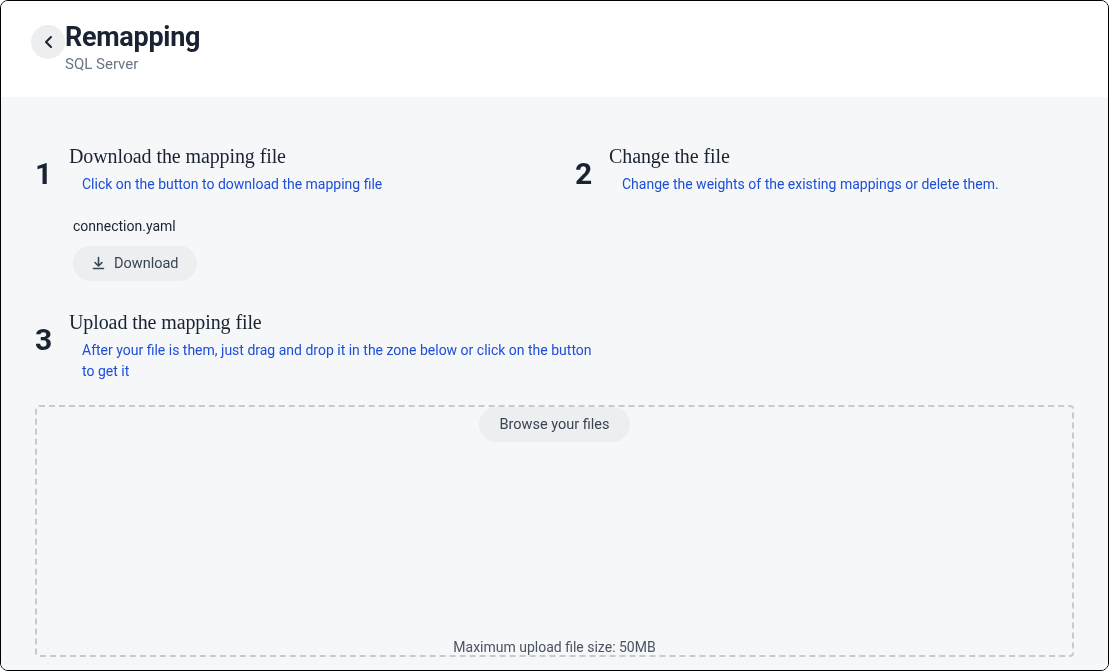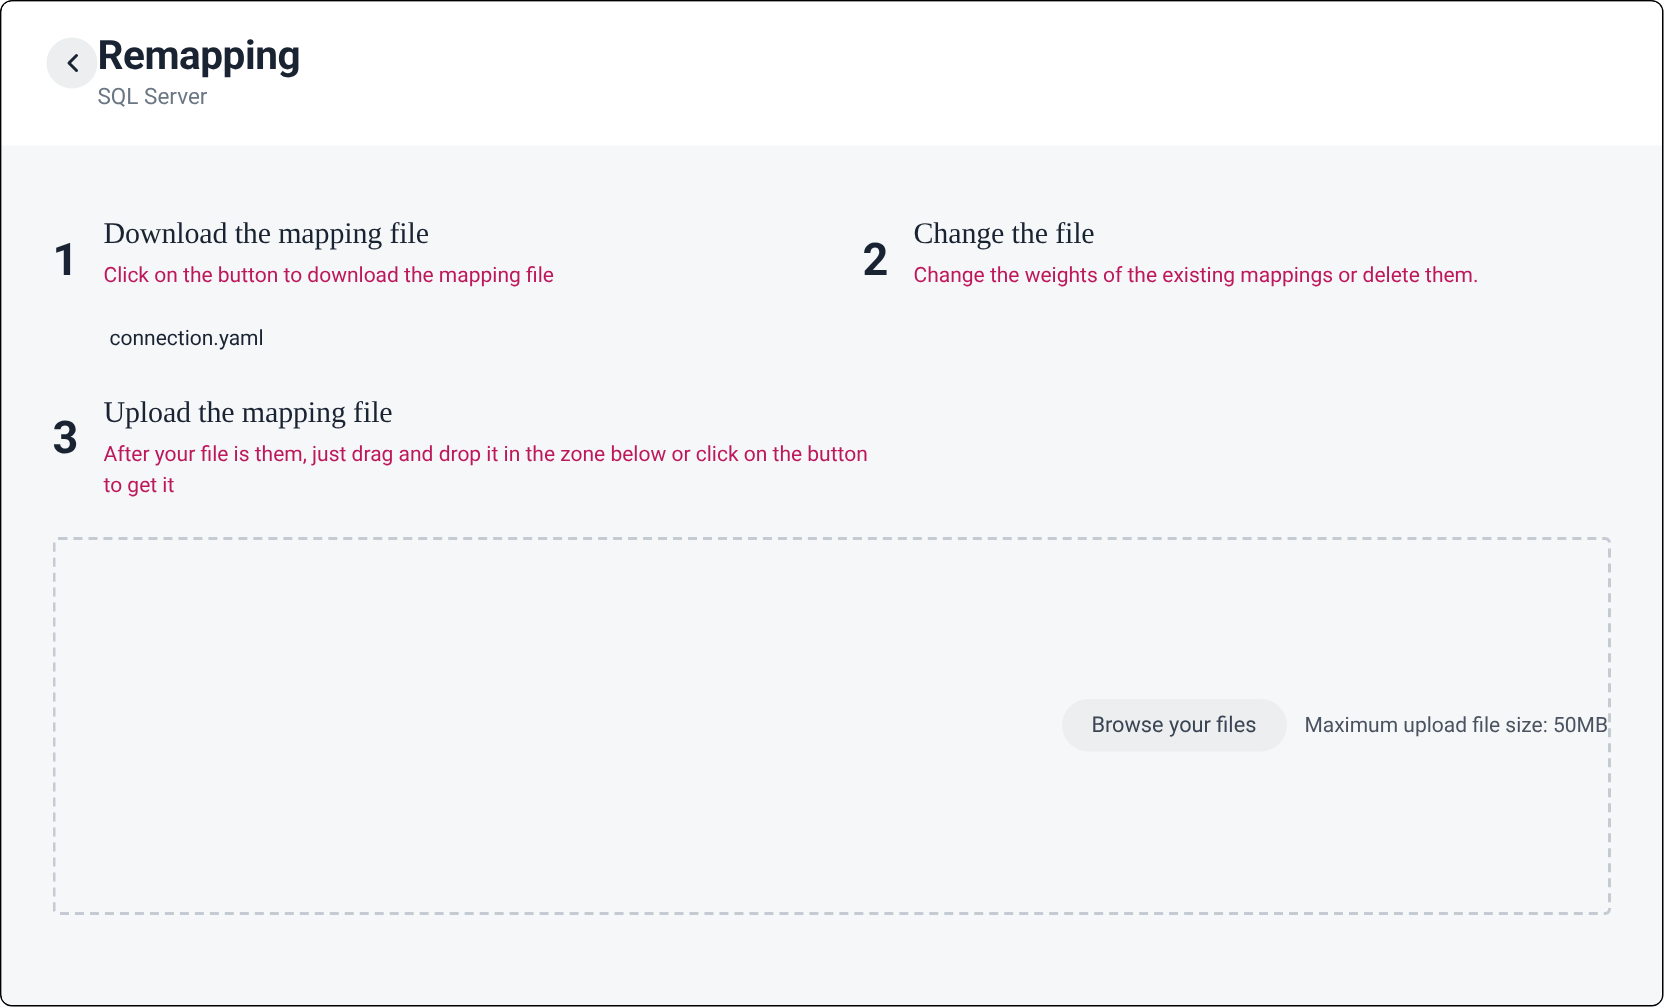--- a/index.html
+++ b/index.html
@@ -74,22 +74,23 @@
     .step-title {
       font-size: 20px;
       font-weight: 500;
       color: #1a2332;
       margin-bottom: 6px;
       letter-spacing: -0.1px;
       font-family: Liberation Serif, serif;
     }
     .step-desc {
       font-size: 14px;
-      color: #be185d;
+      color: #1d4ed8;
       line-height: 1.45;
+      margin-left: 13px;
     }
     .file-section {
       margin-left: 38px;
       margin-bottom: 30px;
     }
     .file-name {
       font-size: 14px;
       font-weight: 400;
       color: #1a2332;
       margin-bottom: 12px;
@@ -116,23 +117,23 @@
       margin-top: 14px;
     }
     .step3 .step-desc {
       max-width: 520px;
     }
     .dropzone {
       border: 2px dashed #c5cbd3;
       border-radius: 4px;
       height: 252px;
       display: flex;
-      flex-direction: row;
+      flex-direction: column;
       align-items: center;
-      justify-content: flex-end;
+      justify-content: space-between;
       gap: 12px;
     }
     .browse-btn {
       background: #eceef0;
       border: none;
       border-radius: 20px;
       padding: 9px 20px;
       font-size: 14.5px;
       color: #3a4553;
       cursor: pointer;
@@ -172,20 +173,26 @@
       <div class="step-number">2</div>
       <div class="step-content">
         <div class="step-title">Change the file</div>
         <div class="step-desc">Change the weights of the existing mappings or delete them.</div>
       </div>
     </div>
   </div>
 
   <div class="file-section">
     <div class="file-name">connection.yaml</div>
+    <button class="download-btn">
+      <svg width="15" height="15" viewBox="0 0 15 15" fill="none">
+        <path d="M7.5 1.5 L7.5 9.5 M4 6.5 L7.5 10 L11 6.5 M2.5 12.5 L12.5 12.5" stroke="#3a4553" stroke-width="1.6" stroke-linecap="round" stroke-linejoin="round"></path>
+      </svg>
+      <span>Download</span>
+    </button>
   </div>
 
   <div class="step3">
     <div class="step-number">3</div>
     <div class="step-content">
       <div class="step-title">Upload the mapping file</div>
       <div class="step-desc">After your file is them, just drag and drop it in the zone below or click on the button to get it</div>
     </div>
   </div>
 

